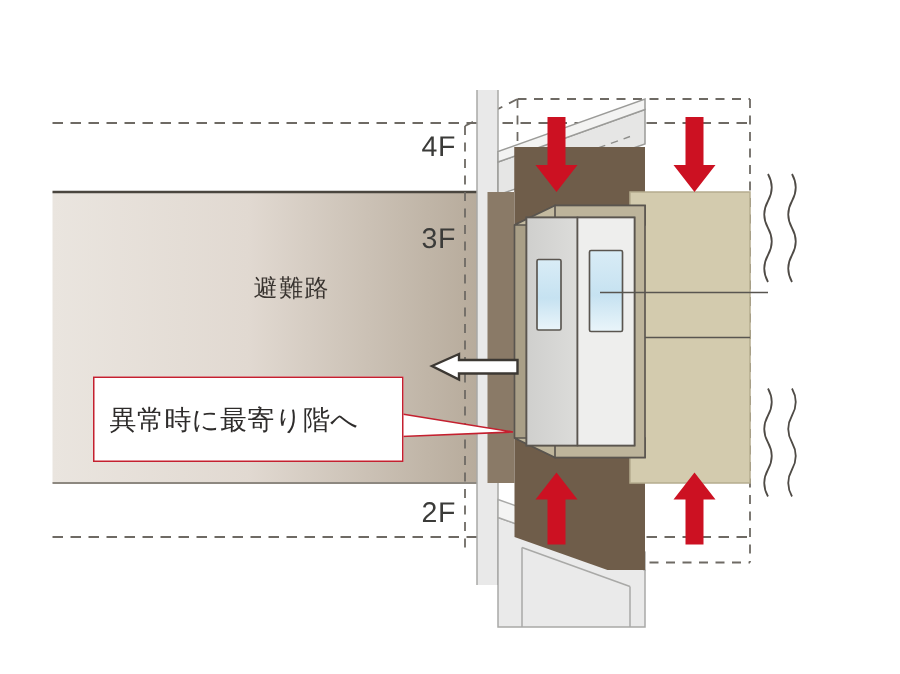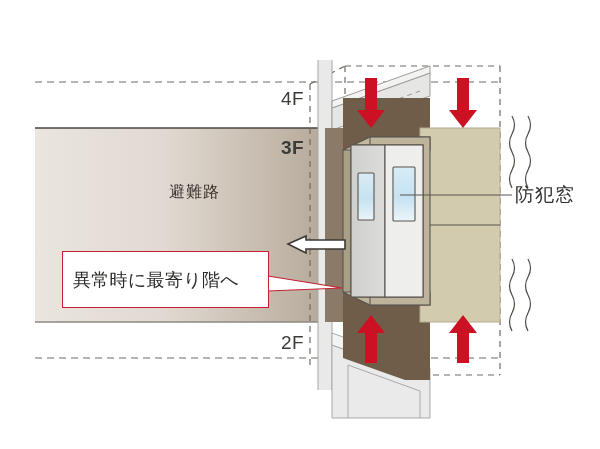--- a/index.html
+++ b/index.html
@@ -190,25 +190,24 @@
     </g>
 
     <g>
       <polygon points="268,276 342,288 268,291" fill="#ffffff" stroke="#c4202f" stroke-width="1.1"></polygon>
     </g>
 
   </svg>
 
   <div class="lbl floor-lbl" style="left:281px;top:88px;">4F</div>
 
-  <div class="lbl floor-lbl" style="left:281px;top:137px;font-weight:bold;">3F</div>
+  <div class="lbl floor-lbl" style="left:281px;top:149px;">3F</div>
 
   <div class="lbl floor-lbl" style="left:281px;top:332px;text-align:right;">2F</div>
 
   <div class="lbl corridor-lbl" style="left:169px;top:182px;">避難路</div>
 
-  <div class="lbl window-lbl" style="left:515px;top:182px;">防犯窓</div>
 
   <div id="callout">
     <div class="line">異常時に最寄り階へ</div>
   </div>
 
 </div>
 
 </body></html>

